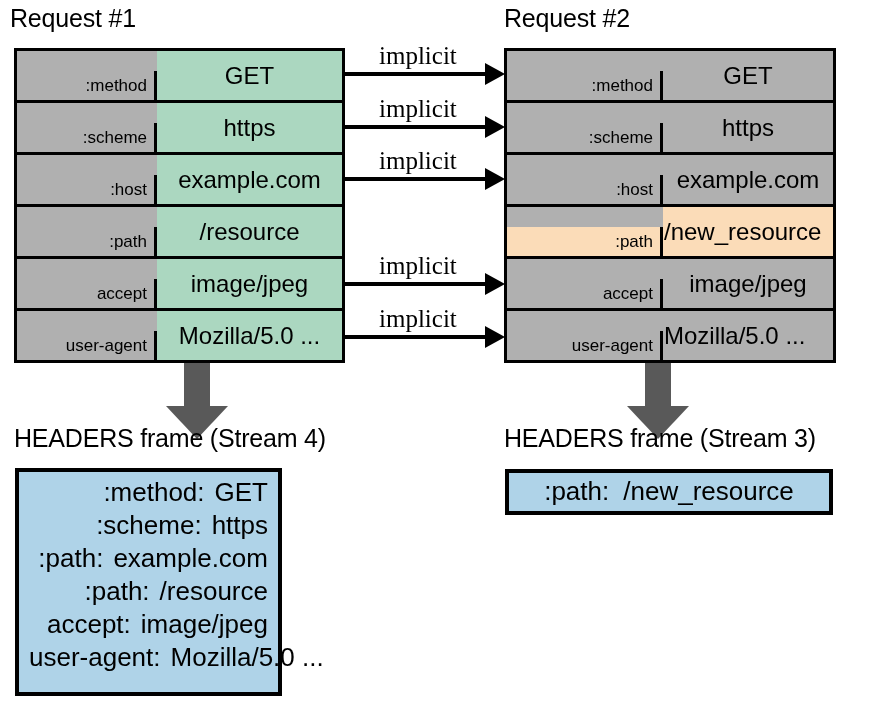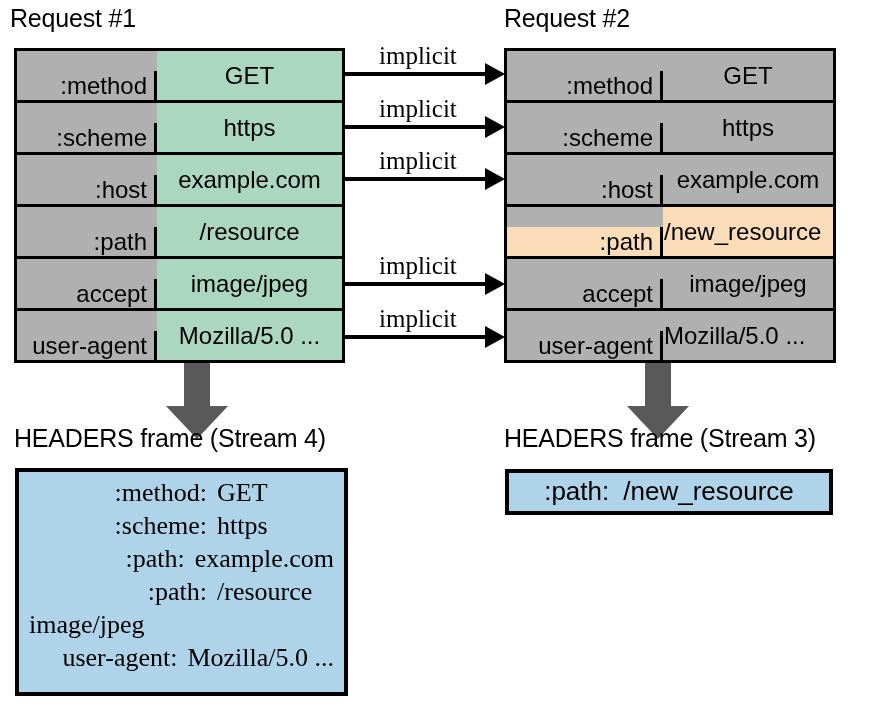--- a/index.html
+++ b/index.html
@@ -43,21 +43,21 @@
     border-bottom: 3px solid #000;
     box-sizing: border-box;
   }
   .req-row:last-child { border-bottom: none; text-align: right; }
   .req-key {
     box-sizing: border-box;
     display: flex;
     align-items: center;
     justify-content: flex-end;
     padding-right: 7px;
-    font-size: 24px;
+    font-size: 17px;
     border-right: 3px solid #000;
     background: #b0b0b0;
     white-space: nowrap;
     overflow: hidden;
     margin-top: 20px;
   }
   .req-val {
     box-sizing: border-box;
     display: flex;
     align-items: center;
@@ -218,38 +218,39 @@
     <div class="down-arrow-head"></div>
   </div>
 
   <div class="abs" style="left:627px; top:363px;">
     <div class="down-arrow-shaft" style="height:43px; margin-left:18px;"></div>
     <div class="down-arrow-head"></div>
   </div>
 
   <div class="abs caption" style="left:14px; top:424px;">HEADERS frame (Stream 4)</div>
 
-  <div class="abs frame-box frame-left" id="frame1" style="left:15px; top:468px; width:333px; height:228px;font-family:Liberation Serif, serif;">
+  <div class="abs frame-box frame-left" id="frame1" style="left:15px; top:468px; width:267px; height:228px;">
       <div class="hdr-line">
         <span class="hdr-name">:method:</span>
         <span class="hdr-value">GET</span>
       </div>
       <div class="hdr-line">
         <span class="hdr-name">:scheme:</span>
         <span class="hdr-value">https</span>
       </div>
       <div class="hdr-line">
         <span class="hdr-name">:path:</span>
         <span class="hdr-value">example.com</span>
       </div>
       <div class="hdr-line">
         <span class="hdr-name">:path:</span>
         <span class="hdr-value">/resource</span>
       </div>
       <div class="hdr-line">
+        <span class="hdr-name">accept:</span>
         <span class="hdr-value">image/jpeg</span>
       </div>
       <div class="hdr-line">
         <span class="hdr-name">user-agent:</span>
         <span class="hdr-value">Mozilla/5.0 ...</span>
       </div>
     </div>
 
   <div class="abs caption" style="left:504px; top:424px;">HEADERS frame (Stream 3)</div>
 

